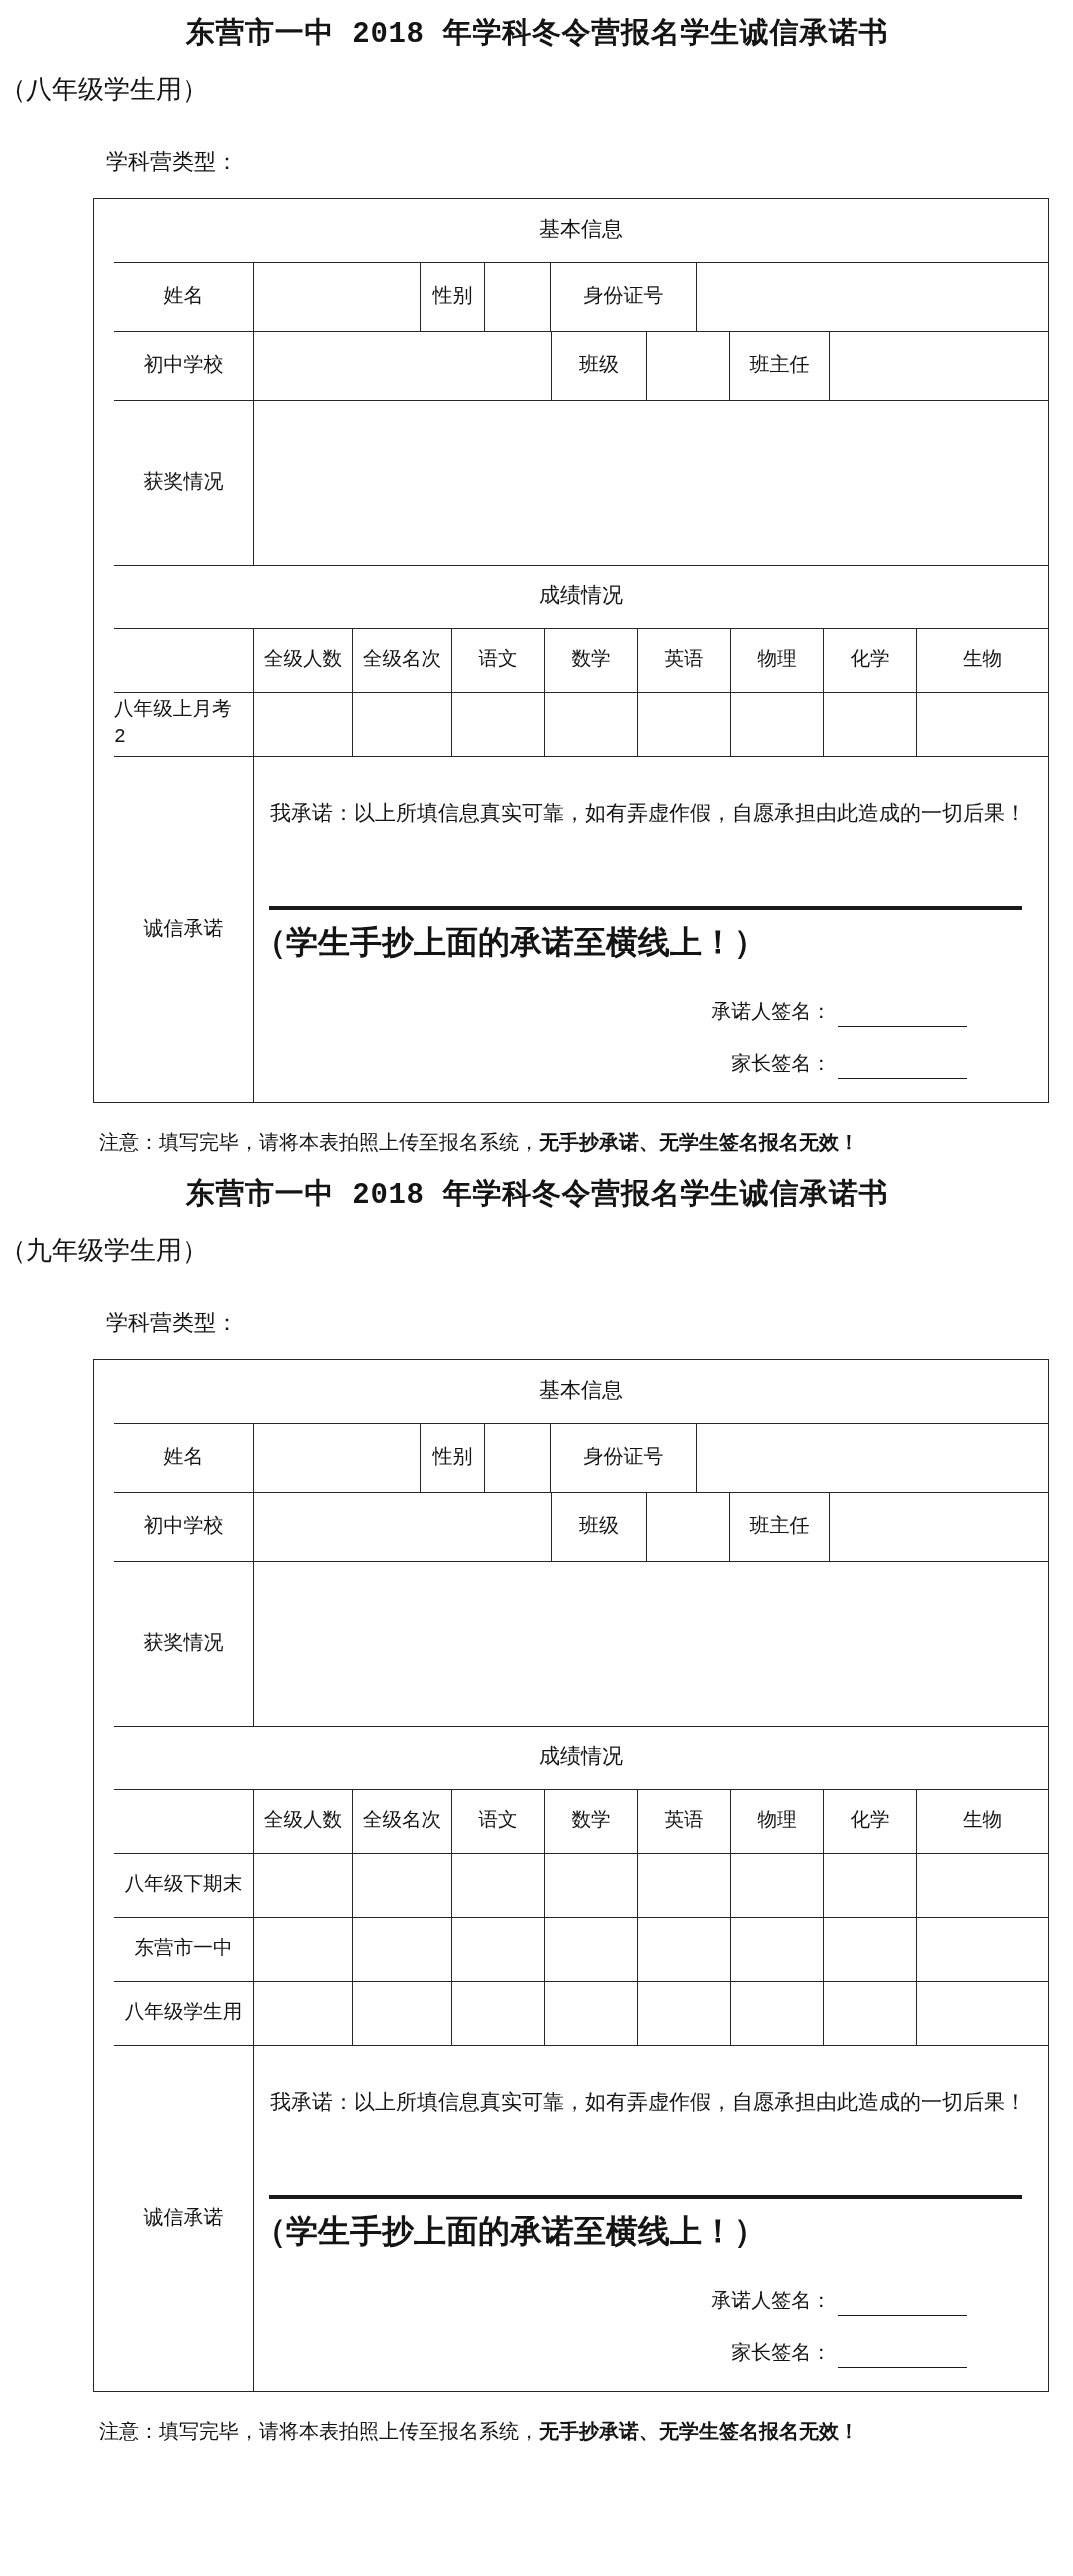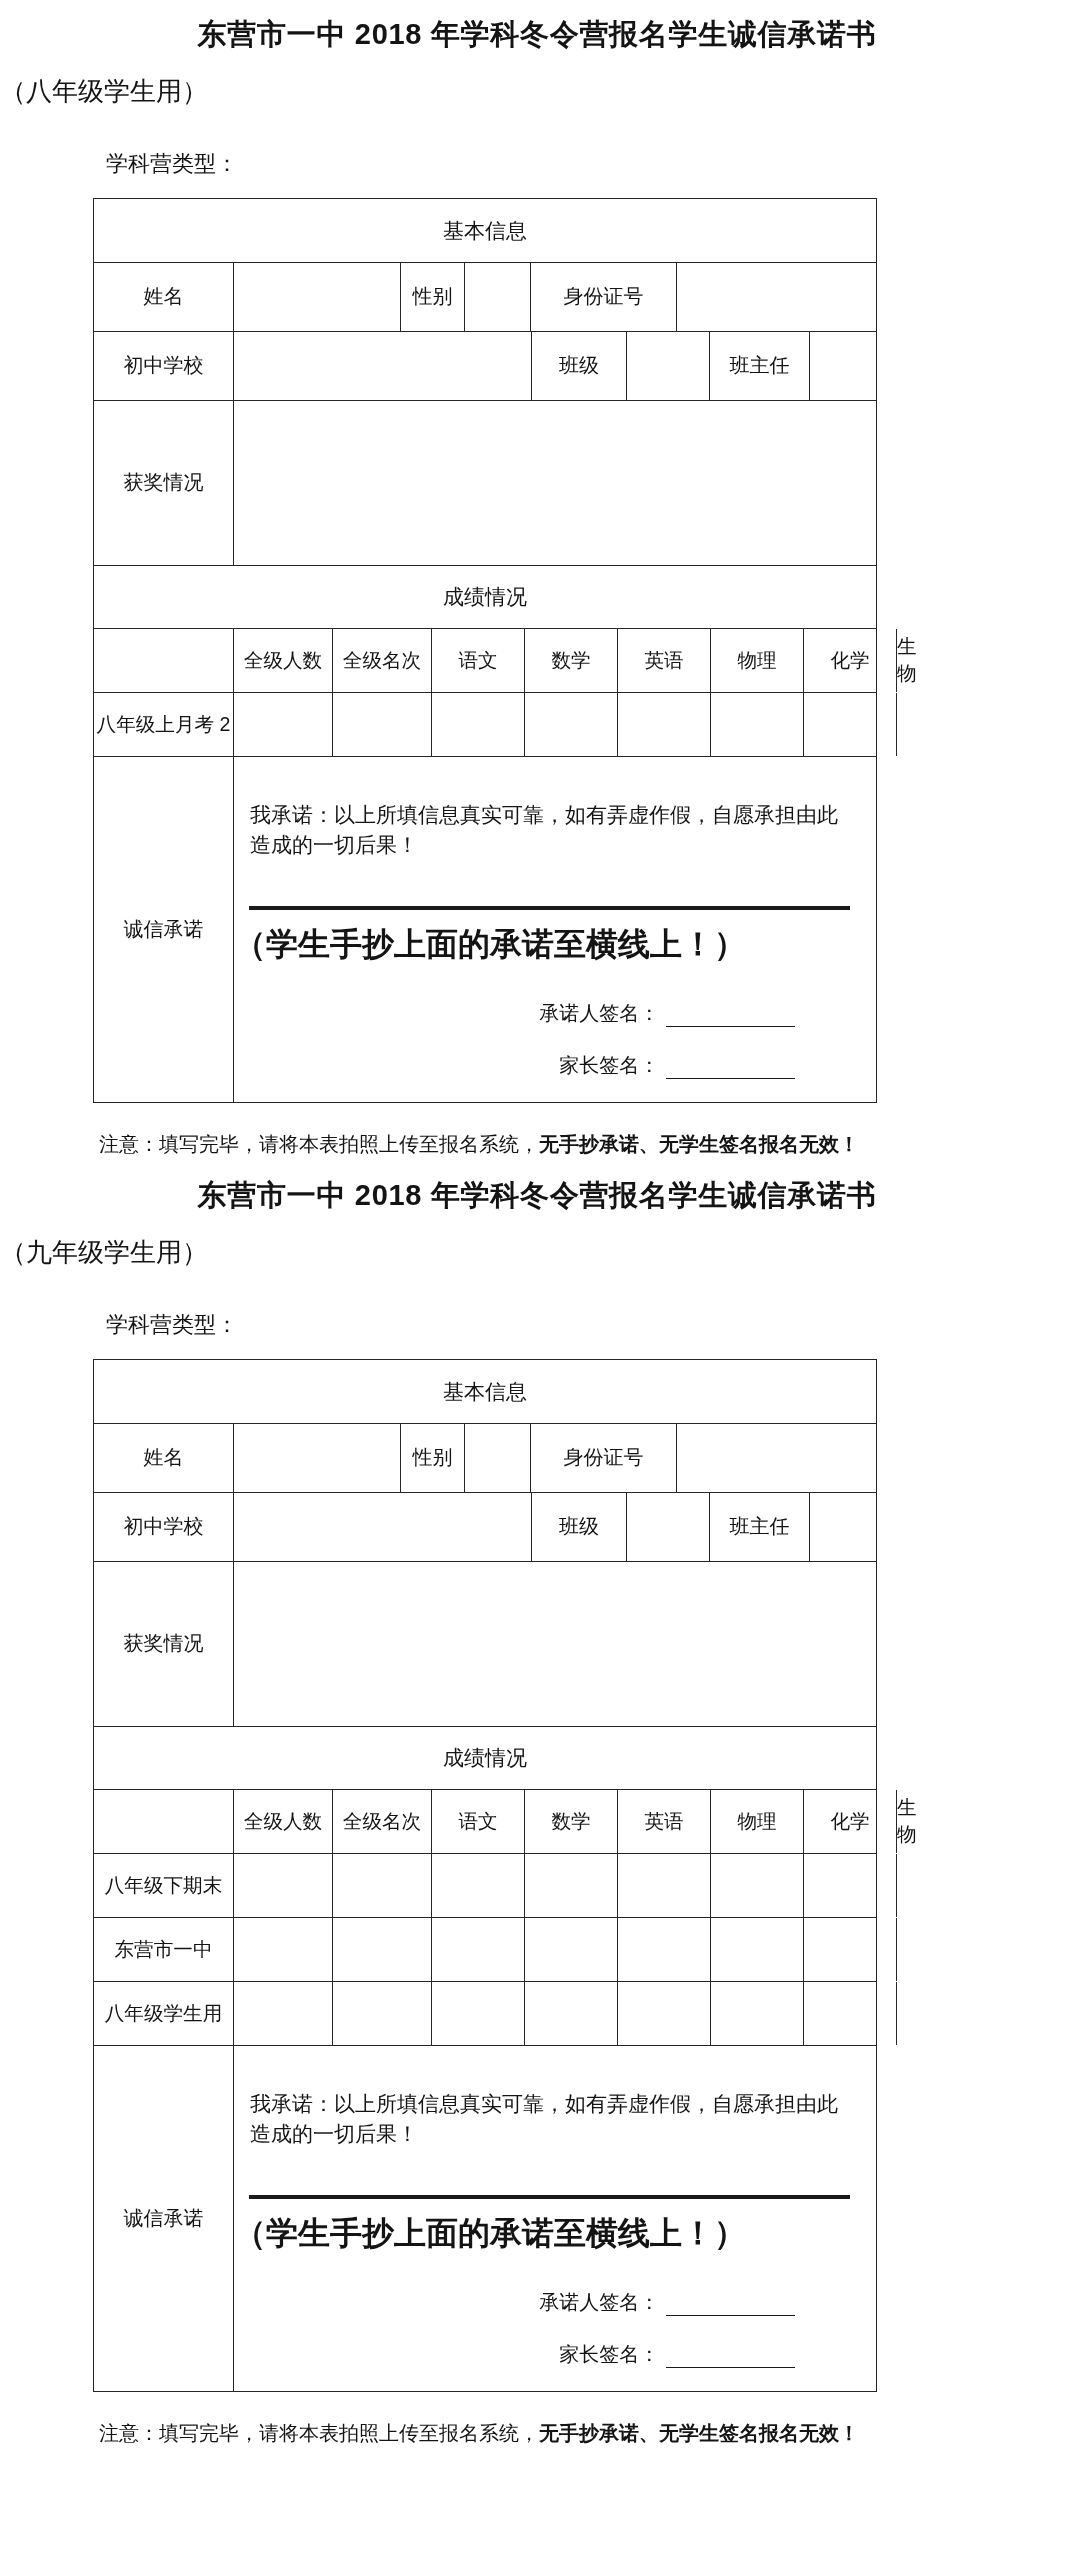--- a/index.html
+++ b/index.html
@@ -1,35 +1,36 @@
 <!DOCTYPE html>
 <html style="font-size:10.8px"><head>
 <meta charset="utf-8">
 <style>
   html,body{margin:0;padding:0;background:#ffffff;}
   .page{
     width:1074px;height:2576px;background:#ffffff;color:#141414;
-    font-family:Liberation Sans, sans-serif;
+    font-family:Liberation Mono, monospace;
     position:relative;overflow:hidden;
   }
   .title{
     margin:0;padding:0;font-size:29px;line-height:39px;font-weight:bold;
     text-align:center;letter-spacing:0.7px;
   }
   .form-g8 .title{margin-top:15px;}
   .form-g9 .title{margin-top:17.6px;}
   .subtitle{
     margin:19px 0 0 0;font-size:26px;line-height:37px;font-weight:normal;
   }
   .camp-type{
     margin:38px 0 0 106px;font-size:22px;line-height:32px;
   }
   .sheet{
-    margin:17.6px 0 0 93px;width:784px;box-sizing:border-box;
+    margin:17.6px 0 0 93px;width:956px;box-sizing:border-box;
     border:1.4px solid #262626;
+    padding-left:20px;
   }
   .row{display:flex;box-sizing:border-box;border-top:1.4px solid #262626;}
   .row:first-child{border-top:none;}
   .cell{
     box-sizing:border-box;border-left:1.4px solid #262626;flex-shrink:0;
     display:flex;align-items:center;justify-content:center;
     font-size:20px;line-height:27px;
   }
   .cell:first-child{border-left:none;}
   .cell.flex1{flex:1 1 auto;}

